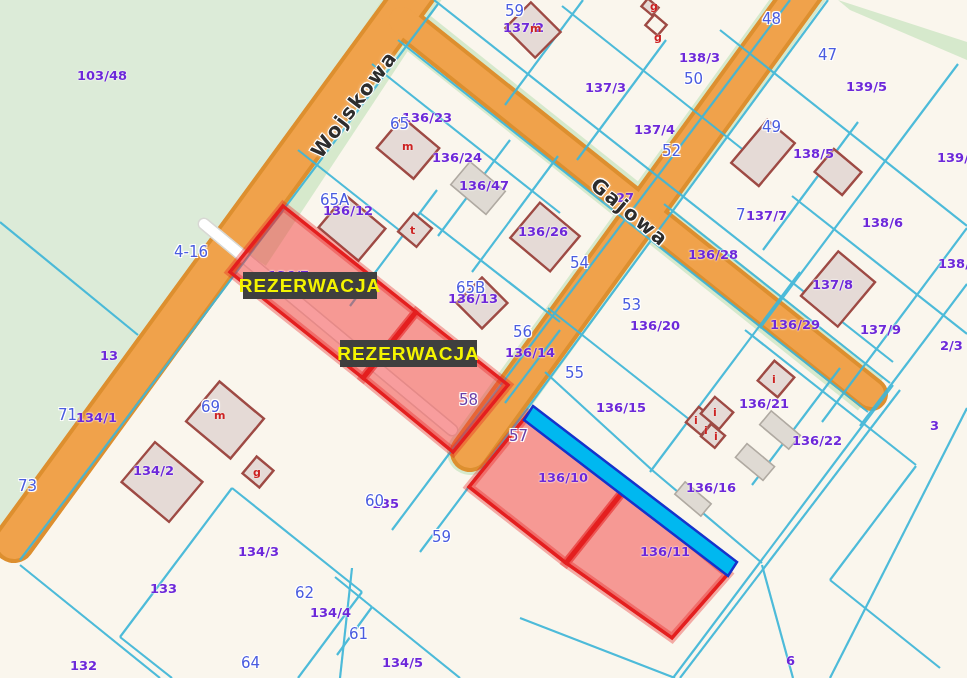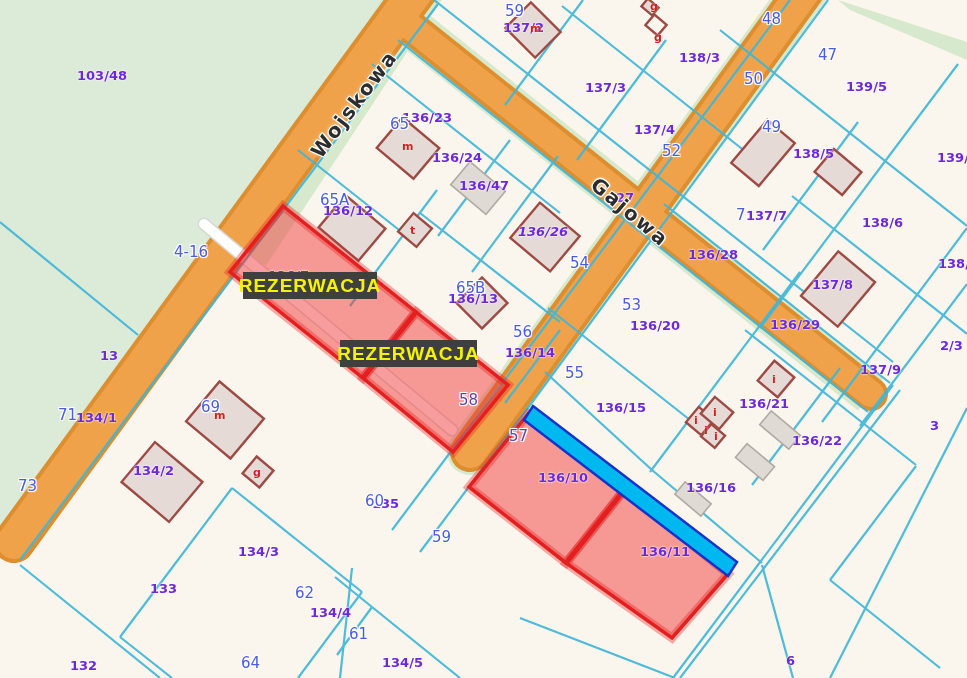--- a/index.html
+++ b/index.html
@@ -158,27 +158,27 @@
       <div class="lbl parcel-lbl" style="left: 634px; top: 122px;">137/4</div>
       <div class="lbl parcel-lbl" style="left: 793px; top: 146px;">138/5</div>
       <div class="lbl parcel-lbl" style="left: 846px; top: 79px;">139/5</div>
       <div class="lbl parcel-lbl" style="left: 977px; top: 42px;">140</div>
       <div class="lbl parcel-lbl" style="left: 937px; top: 150px;">139/</div>
       <div class="lbl parcel-lbl" style="left: 938px; top: 256px;">138/</div>
       <div class="lbl parcel-lbl" style="left: 402px; top: 110px;">136/23</div>
       <div class="lbl parcel-lbl" style="left: 432px; top: 150px;">136/24</div>
       <div class="lbl parcel-lbl" style="left: 459px; top: 178px;">136/47</div>
       <div class="lbl parcel-lbl" style="left: 323px; top: 203px;">136/12</div>
-      <div class="lbl parcel-lbl" style="left: 518px; top: 224px; font-style: italic;">136/26</div>
+      <div class="lbl parcel-lbl" style="left: 518px; top: 224px;">136/26</div>
       <div class="lbl parcel-lbl" style="left: 746px; top: 208px;">137/7</div>
       <div class="lbl parcel-lbl" style="left: 688px; top: 247px;">136/28</div>
       <div class="lbl parcel-lbl" style="left: 862px; top: 215px;">138/6</div>
       <div class="lbl parcel-lbl" style="left: 812px; top: 277px;">137/8</div>
       <div class="lbl parcel-lbl" style="left: 770px; top: 317px;">136/29</div>
-      <div class="lbl parcel-lbl" style="left: 860px; top: 322px; margin-top: 40px;">137/9</div>
+      <div class="lbl parcel-lbl" style="left: 860px; top: 322px;">137/9</div>
       <div class="lbl parcel-lbl" style="left: 940px; top: 338px;">2/3</div>
       <div class="lbl parcel-lbl" style="left: 268px; top: 268px;">136/7</div>
       <div class="lbl parcel-lbl" style="left: 448px; top: 291px;">136/13</div>
       <div class="lbl parcel-lbl" style="left: 505px; top: 345px;">136/14</div>
       <div class="lbl parcel-lbl" style="left: 630px; top: 318px;">136/20</div>
       <div class="lbl parcel-lbl" style="left: 596px; top: 400px;">136/15</div>
       <div class="lbl parcel-lbl" style="left: 739px; top: 396px;">136/21</div>
       <div class="lbl parcel-lbl" style="left: 792px; top: 433px;">136/22</div>
       <div class="lbl parcel-lbl" style="left: 686px; top: 480px;">136/16</div>
       <div class="lbl parcel-lbl" style="left: 538px; top: 470px;">136/10</div>
@@ -195,21 +195,21 @@
       <div class="lbl parcel-lbl" style="left: 382px; top: 655px;">134/5</div>
       <div class="lbl parcel-lbl" style="left: 786px; top: 653px;">6</div>
       <div class="lbl parcel-lbl" style="left: 930px; top: 418px;">3</div>
       <div class="lbl house-num" style="left: 505px; top: 2px;">59</div>
       <div class="lbl house-num" style="left: 390px; top: 115px;">65</div>
       <div class="lbl house-num" style="left: 320px; top: 191px;">65A</div>
       <div class="lbl house-num" style="left: 456px; top: 279px;">65B</div>
       <div class="lbl house-num" style="left: 174px; top: 243px;">4-16</div>
       <div class="lbl house-num" style="left: 762px; top: 10px;">48</div>
       <div class="lbl house-num" style="left: 818px; top: 46px;">47</div>
-      <div class="lbl house-num" style="left: 744px; top: 70px;">50</div>
+      <div class="lbl house-num" style="left: 684px; top: 70px;">50</div>
       <div class="lbl house-num" style="left: 762px; top: 118px;">49</div>
       <div class="lbl house-num" style="left: 662px; top: 142px;">52</div>
       <div class="lbl house-num" style="left: 736px; top: 206px;">7</div>
       <div class="lbl house-num" style="left: 570px; top: 254px;">54</div>
       <div class="lbl house-num" style="left: 622px; top: 296px;">53</div>
       <div class="lbl house-num" style="left: 513px; top: 323px;">56</div>
       <div class="lbl house-num" style="left: 565px; top: 364px;">55</div>
       <div class="lbl house-num purple" style="left: 509px; top: 427px;">57</div>
       <div class="lbl house-num purple" style="left: 459px; top: 391px;">58</div>
       <div class="lbl house-num" style="left: 58px; top: 406px;">71</div>

